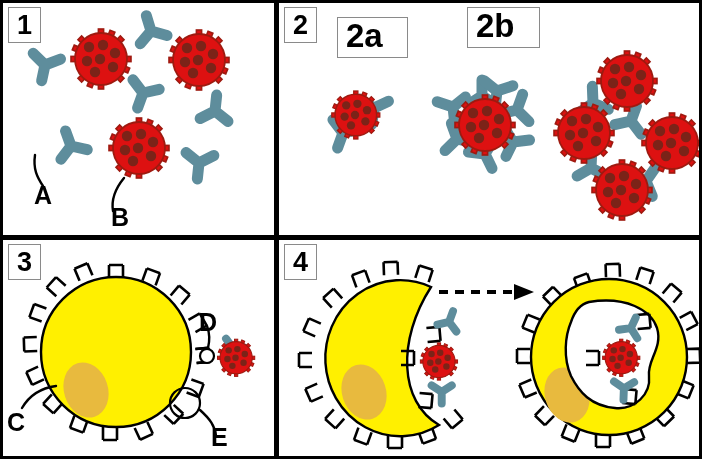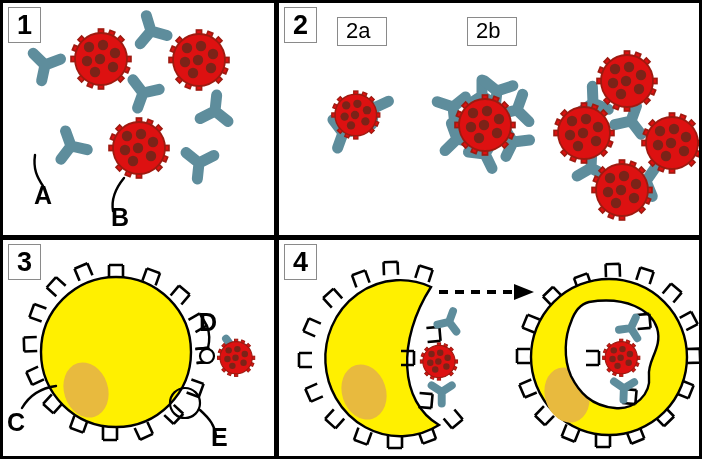--- a/index.html
+++ b/index.html
@@ -10,21 +10,21 @@
   #panel-2{left:276px;top:0;width:420px;height:232px;}
   #panel-3{left:0;top:237px;width:271px;height:216px;}
   #panel-4{left:276px;top:237px;width:420px;height:216px;}
   .divider{position:absolute;background:#000;}
   #div-vert{left:271px;top:0;width:5px;height:453px;}
   #div-horz{left:0;top:232px;width:696px;height:5px;}
   .panel-num{position:absolute;left:5px;top:4px;width:31px;height:34px;border:1.5px solid #8a8a8a;
     background:#fff;display:flex;align-items:center;justify-content:center;
     font-size:27px;font-weight:bold;color:#000;line-height:1;z-index:7;}
   .sublabel{position:absolute;border:1.8px solid #8a8a8a;background:#fff;
-    padding:1px 16px 3px 8px;font-size:22px;font-weight:normal;color:#000;line-height:1.05;z-index:6;}
+    padding:1px 24px 3px 8px;font-size:33px;font-weight:bold;color:#000;line-height:1.05;z-index:6;}
   .letter{position:absolute;font-size:25px;font-weight:bold;color:#000;line-height:1;z-index:6;}
   svg{position:absolute;left:0;top:0;overflow:visible;}
   .leader{fill:none;stroke:#000;stroke-width:2.4;stroke-linecap:round;}
   .fcrec{fill:none;stroke:#000;stroke-width:2.6;stroke-linejoin:round;stroke-linecap:butt;}
   .ecircle{fill:none;stroke:#000;stroke-width:2.2;}
   .bindcircle{fill:#fff;stroke:#000;stroke-width:2.2;}
   .arrow{stroke:#000;stroke-width:4.2;stroke-dasharray:9 7;fill:none;}
 </style>
 </head>
 <body>
@@ -90,21 +90,21 @@
     </svg>
 
     <div class="letter" style="left:31px;top:180px;">A</div>
     <div class="letter" style="left:108px;top:202px;">B</div>
   </div>
 
   <div class="panel" id="panel-2">
     <div class="panel-num">2</div>
 
     <div class="sublabel" style="left:58px;top:14px;">2a</div>
-    <div class="sublabel" style="left:188px;top:14px;">2b</div>
+    <div class="sublabel" style="left:188px;top:4px;">2b</div>
 
     <svg width="420" height="232" viewBox="0 0 420 232">
       <g>
         <use href="#ab" x="95" y="105" transform="rotate(245 95 105) scale(1)"></use>
         <use href="#ab" x="64" y="130" transform="rotate(20 64 130)"></use>
         <use href="#virus" x="77" y="112" transform="scale(0.8) translate(19,28)"></use>
       </g>
 
       <g>
         <g>

